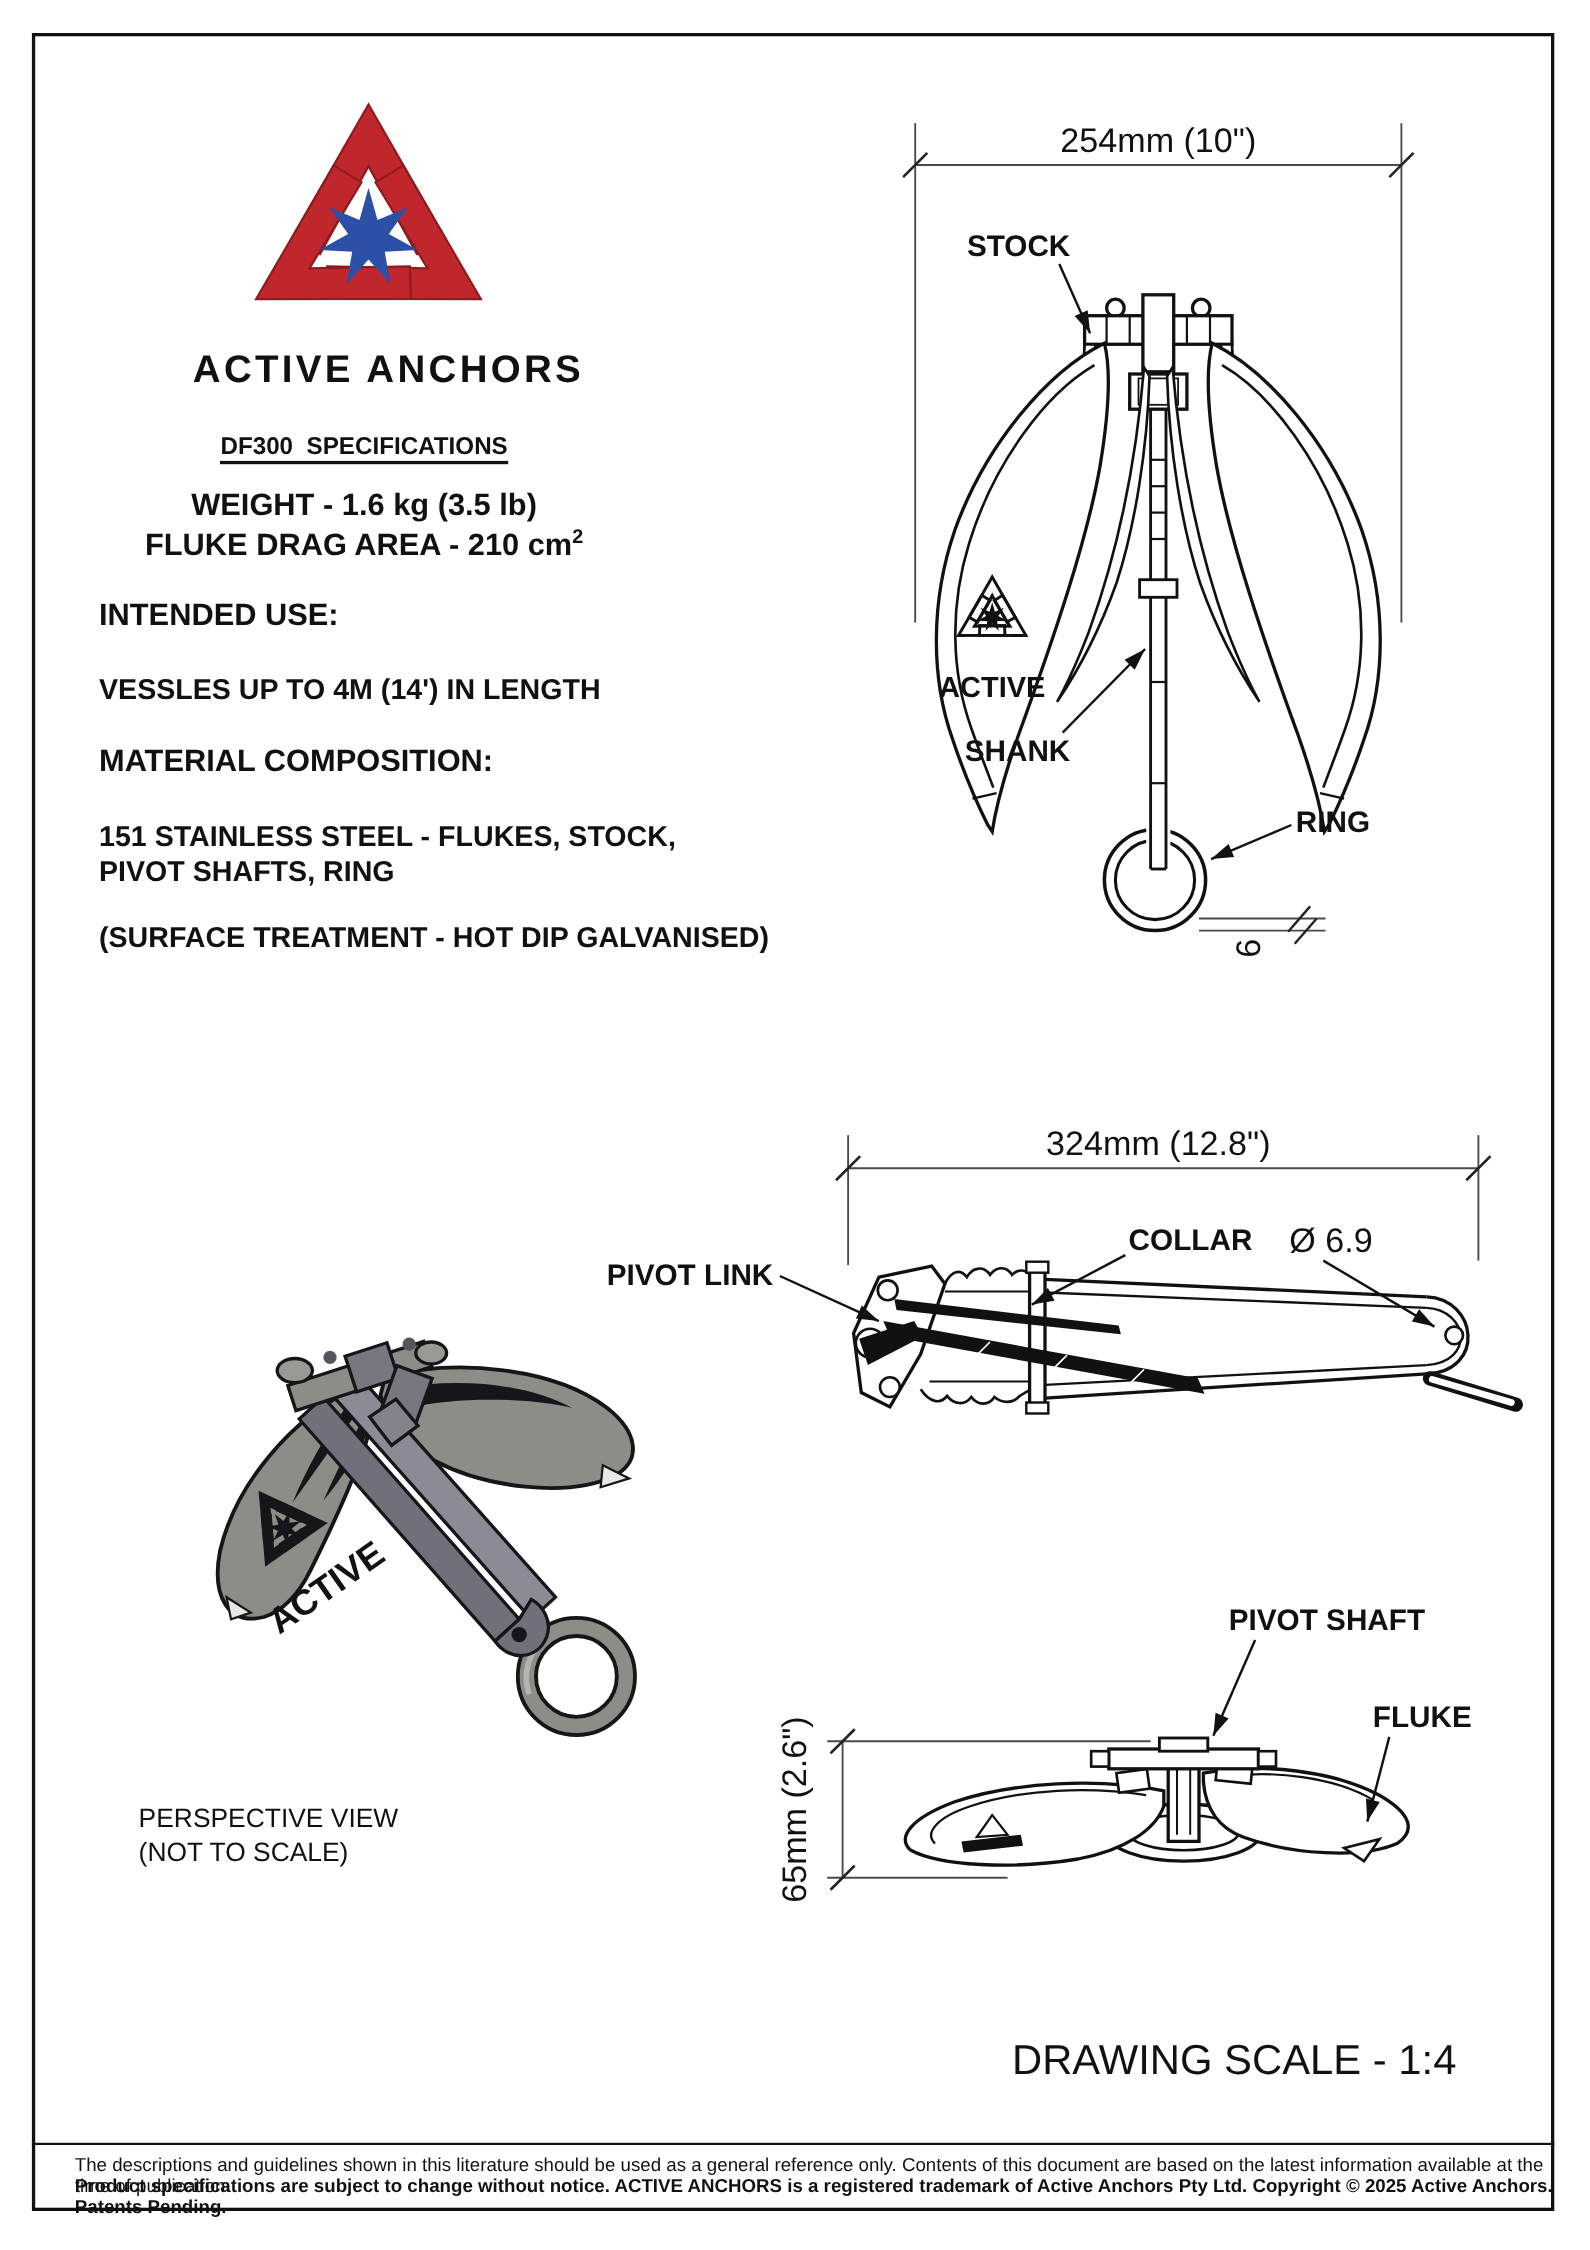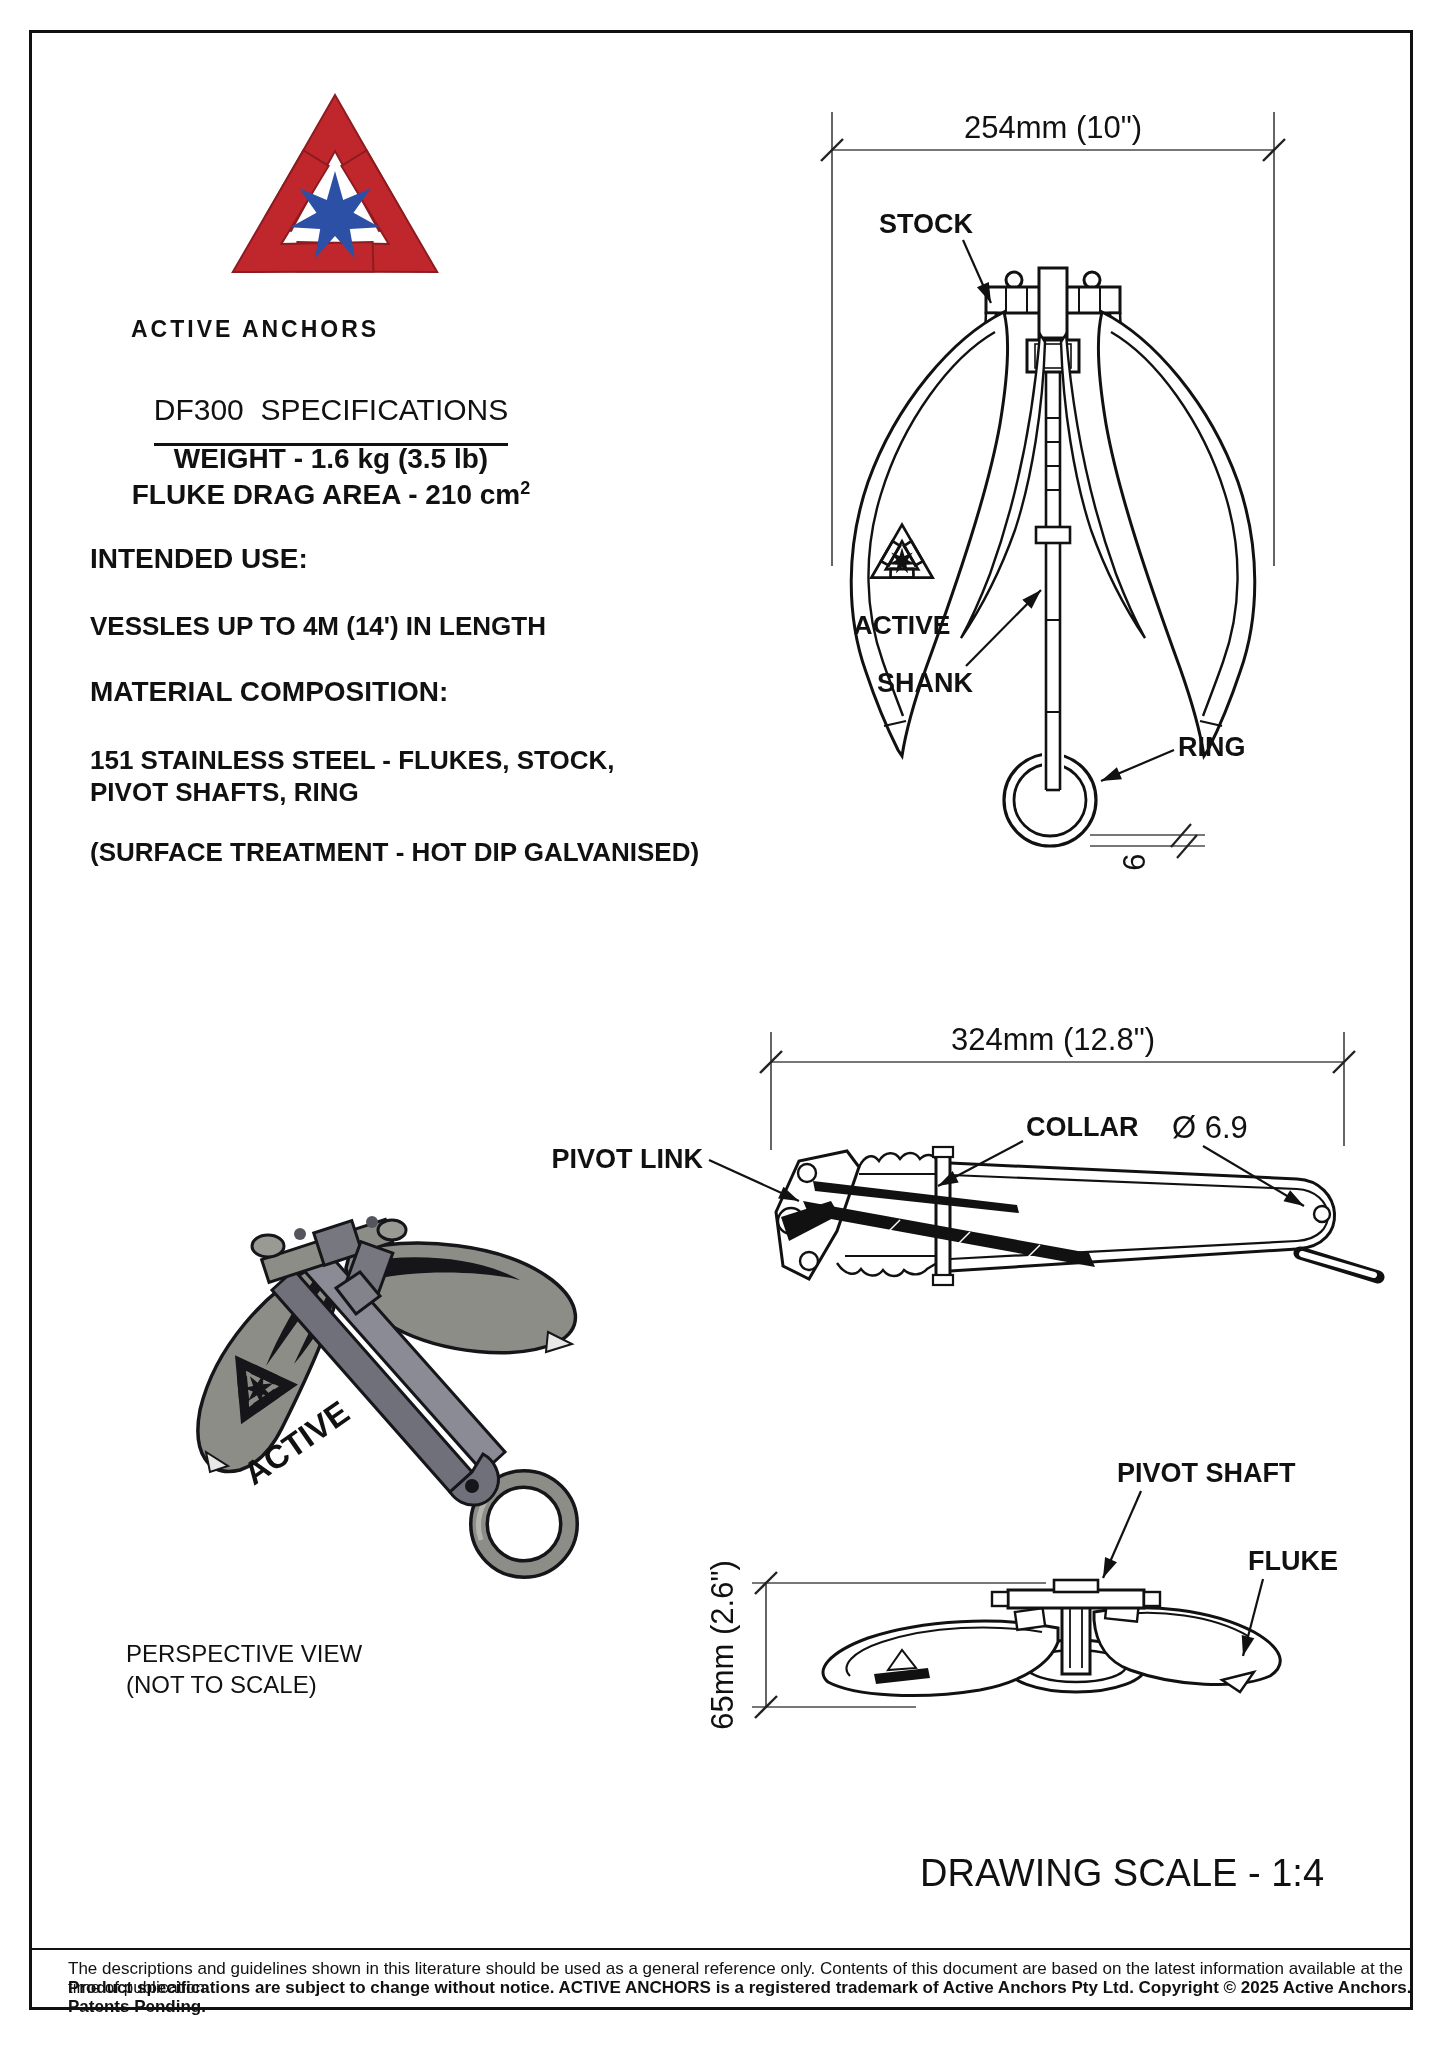--- a/index.html
+++ b/index.html
@@ -2,24 +2,24 @@
 <html><head>
 <meta charset="utf-8">
 <style>
   html,body{margin:0;padding:0;background:#ffffff;}
   .page{position:relative;width:1445px;height:2045px;background:#fff;overflow:hidden;
         font-family:"Liberation Sans",sans-serif;color:#111;}
   .frame{position:absolute;left:29px;top:30px;width:1384px;height:1980px;
          border:3px solid #111;box-sizing:border-box;}
   .art{position:absolute;left:0;top:0;width:1445px;height:2045px;}
   .abs{position:absolute;}
-  .brand{left:131px;top:316px;width:400px;text-align:left;font-size:23px;font-weight:bold;letter-spacing:3px;}
+  .brand{left:131px;top:316px;width:400px;text-align:right;font-size:35px;font-weight:bold;letter-spacing:3px;}
   .spec-title-wrap{left:61px;top:393px;width:540px;text-align:center;}
-  .spec-title{display:inline-block;font-size:30px;font-weight:normal;white-space:pre;
-              border-bottom:3px solid #111;padding-bottom:16px;}
+  .spec-title{display:inline-block;font-size:22px;font-weight:bold;white-space:pre;
+              border-bottom:3px solid #111;padding-bottom:0;}
   .spec-line{left:61px;width:540px;text-align:center;font-size:28px;font-weight:bold;}
   .w-line{top:443px;}
   .f-line{top:478px;}
   .f-line sup{font-size:18px;}
   .sec-h{left:90px;font-size:28px;font-weight:bold;}
   .h-int{top:543px;}
   .h-mat{top:676px;text-align:right;}
   .body-t{left:90px;font-size:26px;font-weight:bold;line-height:32px;}
   .t-ves{top:610px;}
   .t-316{top:744px;}

